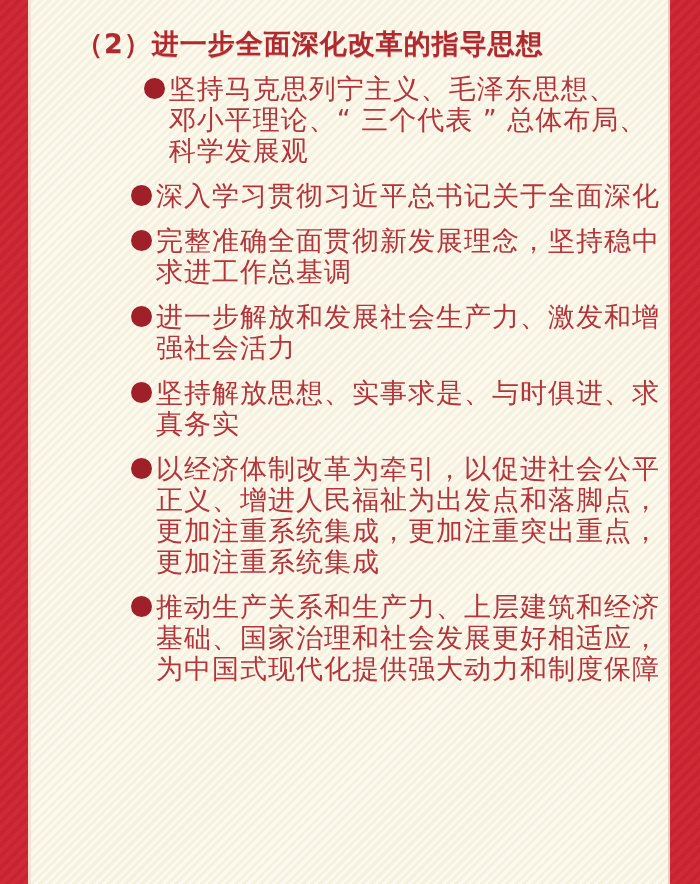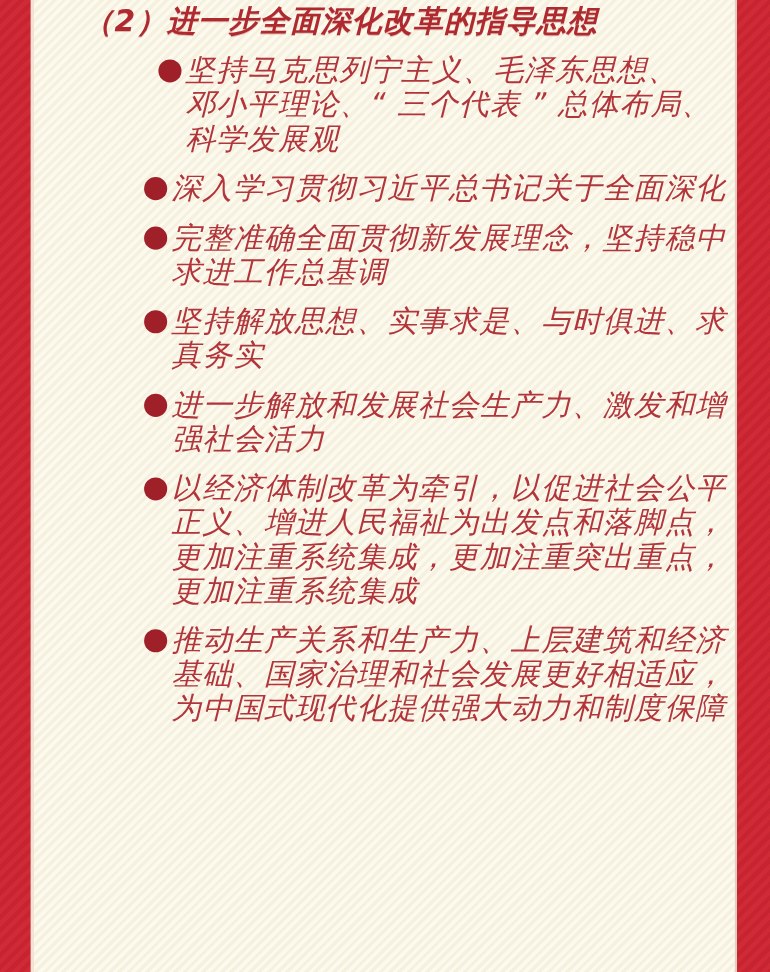--- a/index.html
+++ b/index.html
@@ -28,23 +28,22 @@
       var(--bar-red-stripe) 4px, var(--bar-red-stripe) 8px);
   }
   .side-bar.left  { width:31px; border-right:3px solid var(--edge-light); }
   .side-bar.right { width:32px; border-left:2px solid #e3cfc1; }
 
   .content {
     flex:1;
     background: repeating-linear-gradient(135deg,
       var(--bg-cream) 0px, var(--bg-cream) 3px,
       var(--bg-cream-stripe) 3px, var(--bg-cream-stripe) 6px);
-    padding:3px 10px 0 45px;
+    padding:27px 10px 0 45px;
     overflow:hidden;
-    font-style:italic;
   }
 
   .page-title {
     font-size:27px;
     font-weight:700;
     letter-spacing:1px;
     line-height:33px;
     color:var(--title-red);
     margin-bottom:13px;
     white-space:nowrap;
@@ -103,29 +102,29 @@
         <li>
           <span class="dot"></span>
           <span class="lines">
             <span class="line">完整准确全面贯彻新发展理念，坚持稳中</span>
             <span class="line">求进工作总基调</span>
           </span>
         </li>
         <li>
           <span class="dot"></span>
           <span class="lines">
-            <span class="line">坚持解放思想、实事求是、与时俱进、求</span>
-            <span class="line">真务实</span>
+            <span class="line">进一步解放和发展社会生产力、激发和增</span>
+            <span class="line">强社会活力</span>
           </span>
         </li>
         <li>
           <span class="dot"></span>
           <span class="lines">
-            <span class="line">进一步解放和发展社会生产力、激发和增</span>
-            <span class="line">强社会活力</span>
+            <span class="line">坚持解放思想、实事求是、与时俱进、求</span>
+            <span class="line">真务实</span>
           </span>
         </li>
         <li>
           <span class="dot"></span>
           <span class="lines">
             <span class="line">以经济体制改革为牵引，以促进社会公平</span>
             <span class="line">正义、增进人民福祉为出发点和落脚点，</span>
             <span class="line">更加注重系统集成，更加注重突出重点，</span>
             <span class="line">更加注重系统集成</span>
           </span>

